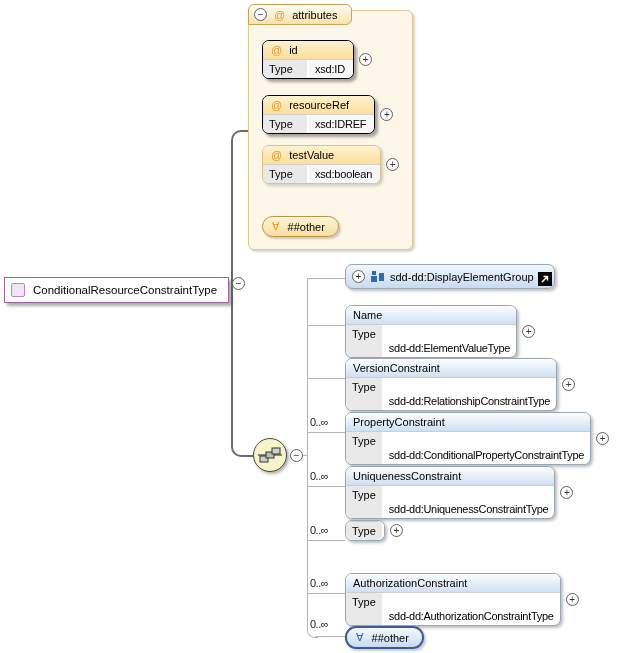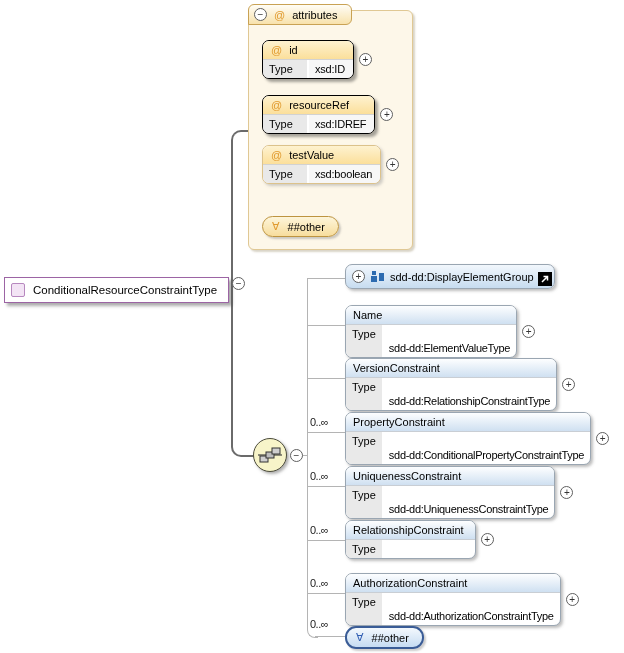--- a/index.html
+++ b/index.html
@@ -244,21 +244,20 @@
     </div>
   </div>
   <span class="circ">
       <span>+</span>
     </span>
 </div>
 
 <div class="occurs" style="top:524px">0..∞</div>
 <div class="child" style="top:520px">
   <div class="ebox">
-    <div class="ehead">RelationshipConstraint</div>
     <div class="erow">
       <span class="ekey">Type</span>
     </div>
   </div>
   <span class="circ">
       <span>+</span>
     </span>
 </div>
 
 <div class="occurs" style="top:577px">0..∞</div>

